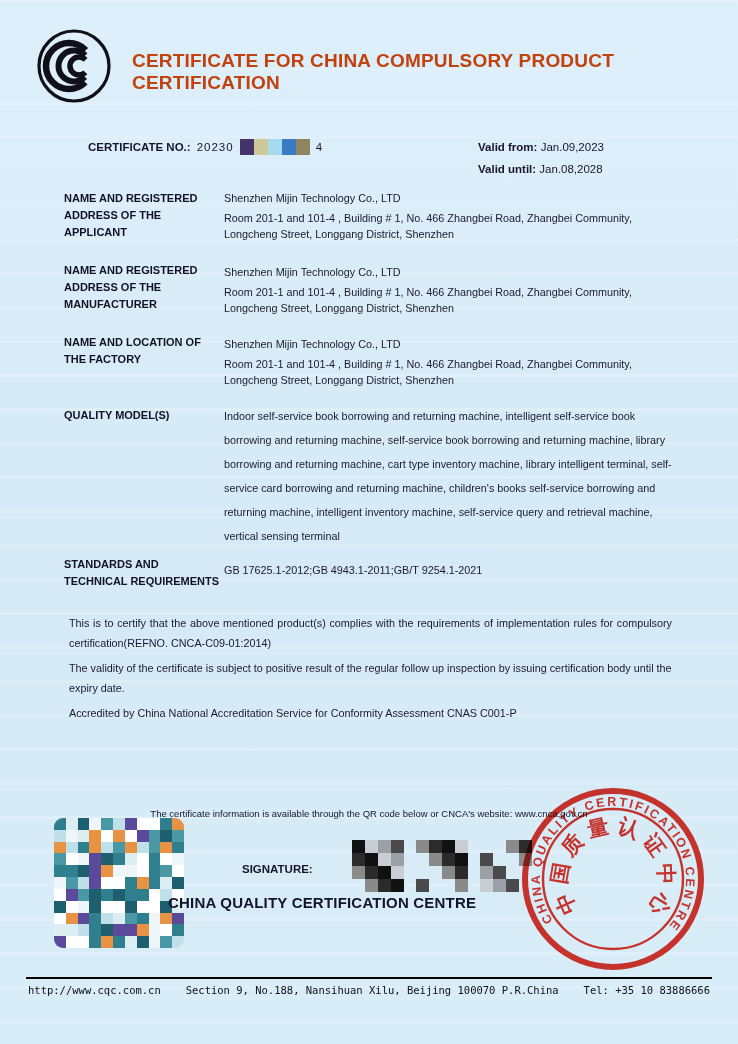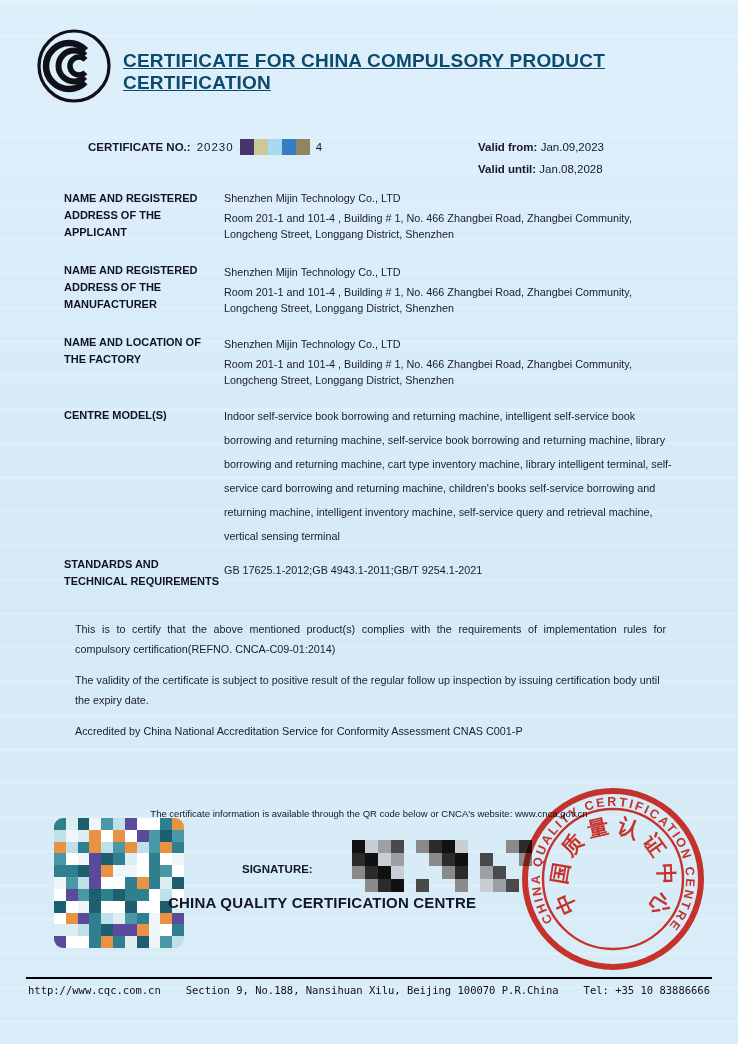--- a/index.html
+++ b/index.html
@@ -8,41 +8,41 @@
     font-family:"Liberation Sans",sans-serif;
     background:#d7ebf7;
     background-image:
       repeating-linear-gradient(180deg, rgba(255,255,255,.14) 0 3px, rgba(255,255,255,0) 3px 34px),
       linear-gradient(180deg,#ddeffa 0%,#d5eaf6 55%,#d9edf8 100%);
     color:#16162b;
   }
   .abs{position:absolute;}
 
   
-  .title{left:123px;top:50px;width:580px;font-size:19px;font-weight:bold;letter-spacing:.2px;color:#0c4a6e;text-decoration:underline;}
+  .title{left:132px;top:50px;width:580px;font-size:19px;font-weight:bold;letter-spacing:.2px;color:#c2410c;}
 
   
   .certrow{left:88px;top:139px;display:flex;align-items:center;gap:6px;font-size:11.5px;}
   .certrow .lbl{font-weight:bold;}
   .certrow .num{letter-spacing:1px;font-size:11.5px;}
   .redact{display:inline-flex;height:16px;}
   .redact i{display:inline-block;width:14px;height:16px;}
   .validity{left:478px;top:136px;font-size:11.5px;line-height:22px;}
   .validity b{font-weight:bold;}
 
   
   .sec-label{left:64px;width:158px;font-size:11px;font-weight:bold;line-height:1.55;color:#121226;}
   .sec-value{left:224px;width:455px;font-size:10.8px;line-height:1.5;color:#1a1a2e;}
   .sec-value .name{margin:0 0 4px 0;}
   .models-desc{line-height:24px;margin:0 0 2px 0;}
   .models-list{line-height:13.5px;margin:0;}
 
   
   .statements{left:64px;top:608px;width:613px;font-size:10.8px;line-height:20px;color:#1a1a2e;}
-  .statements p{margin:11px;}
+  .statements p{margin:5px;}
   .statements .just{text-align:justify;}
 
   
   .qrnote{left:0;top:808px;width:738px;text-align:center;font-size:9.5px;color:#15152b;}
 
   
   .qr{left:54px;top:818px;width:130px;height:130px;border-radius:9px;overflow:hidden;
       display:grid;grid-template-columns:repeat(11,1fr);grid-template-rows:repeat(11,1fr);}
   .qr i{display:block;}
 
@@ -107,21 +107,21 @@
   <div class="name">Shenzhen Mijin Technology Co., LTD</div>
   <div>Room 201-1 and 101-4 , Building # 1, No. 466 Zhangbei Road, Zhangbei Community, Longcheng Street, Longgang District, Shenzhen</div>
 </div>
 
 <div class="abs sec-label" style="top:334px;">NAME AND LOCATION OF THE FACTORY</div>
 <div class="abs sec-value" style="top:336px;">
   <div class="name">Shenzhen Mijin Technology Co., LTD</div>
   <div>Room 201-1 and 101-4 , Building # 1, No. 466 Zhangbei Road, Zhangbei Community, Longcheng Street, Longgang District, Shenzhen</div>
 </div>
 
-<div class="abs sec-label" style="top:407px;">CENTRE MODEL(S)</div>
+<div class="abs sec-label" style="top:407px;">QUALITY MODEL(S)</div>
 <div class="abs sec-value" style="top:404px;">
   <p class="models-desc">Indoor self-service book borrowing and returning machine, intelligent self-service book borrowing and returning machine, self-service book borrowing and returning machine, library borrowing and returning machine, cart type inventory machine, library intelligent terminal, self-service card borrowing and returning machine, children's books self-service borrowing and returning machine, intelligent inventory machine, self-service query and retrieval machine, vertical sensing terminal</p>
 </div>
 
 <div class="abs sec-label" style="top:556px;">STANDARDS AND TECHNICAL REQUIREMENTS</div>
 <div class="abs sec-value" style="top:562px;">GB 17625.1-2012;GB 4943.1-2011;GB/T 9254.1-2021</div>
 
 <div class="abs statements">
   <p class="just">This is to certify that the above mentioned product(s) complies with the requirements of implementation rules for compulsory certification(REFNO. CNCA-C09-01:2014)</p>
   <p>The validity of the certificate is subject to positive result of the regular follow up inspection by issuing certification body until the expiry date.</p>

